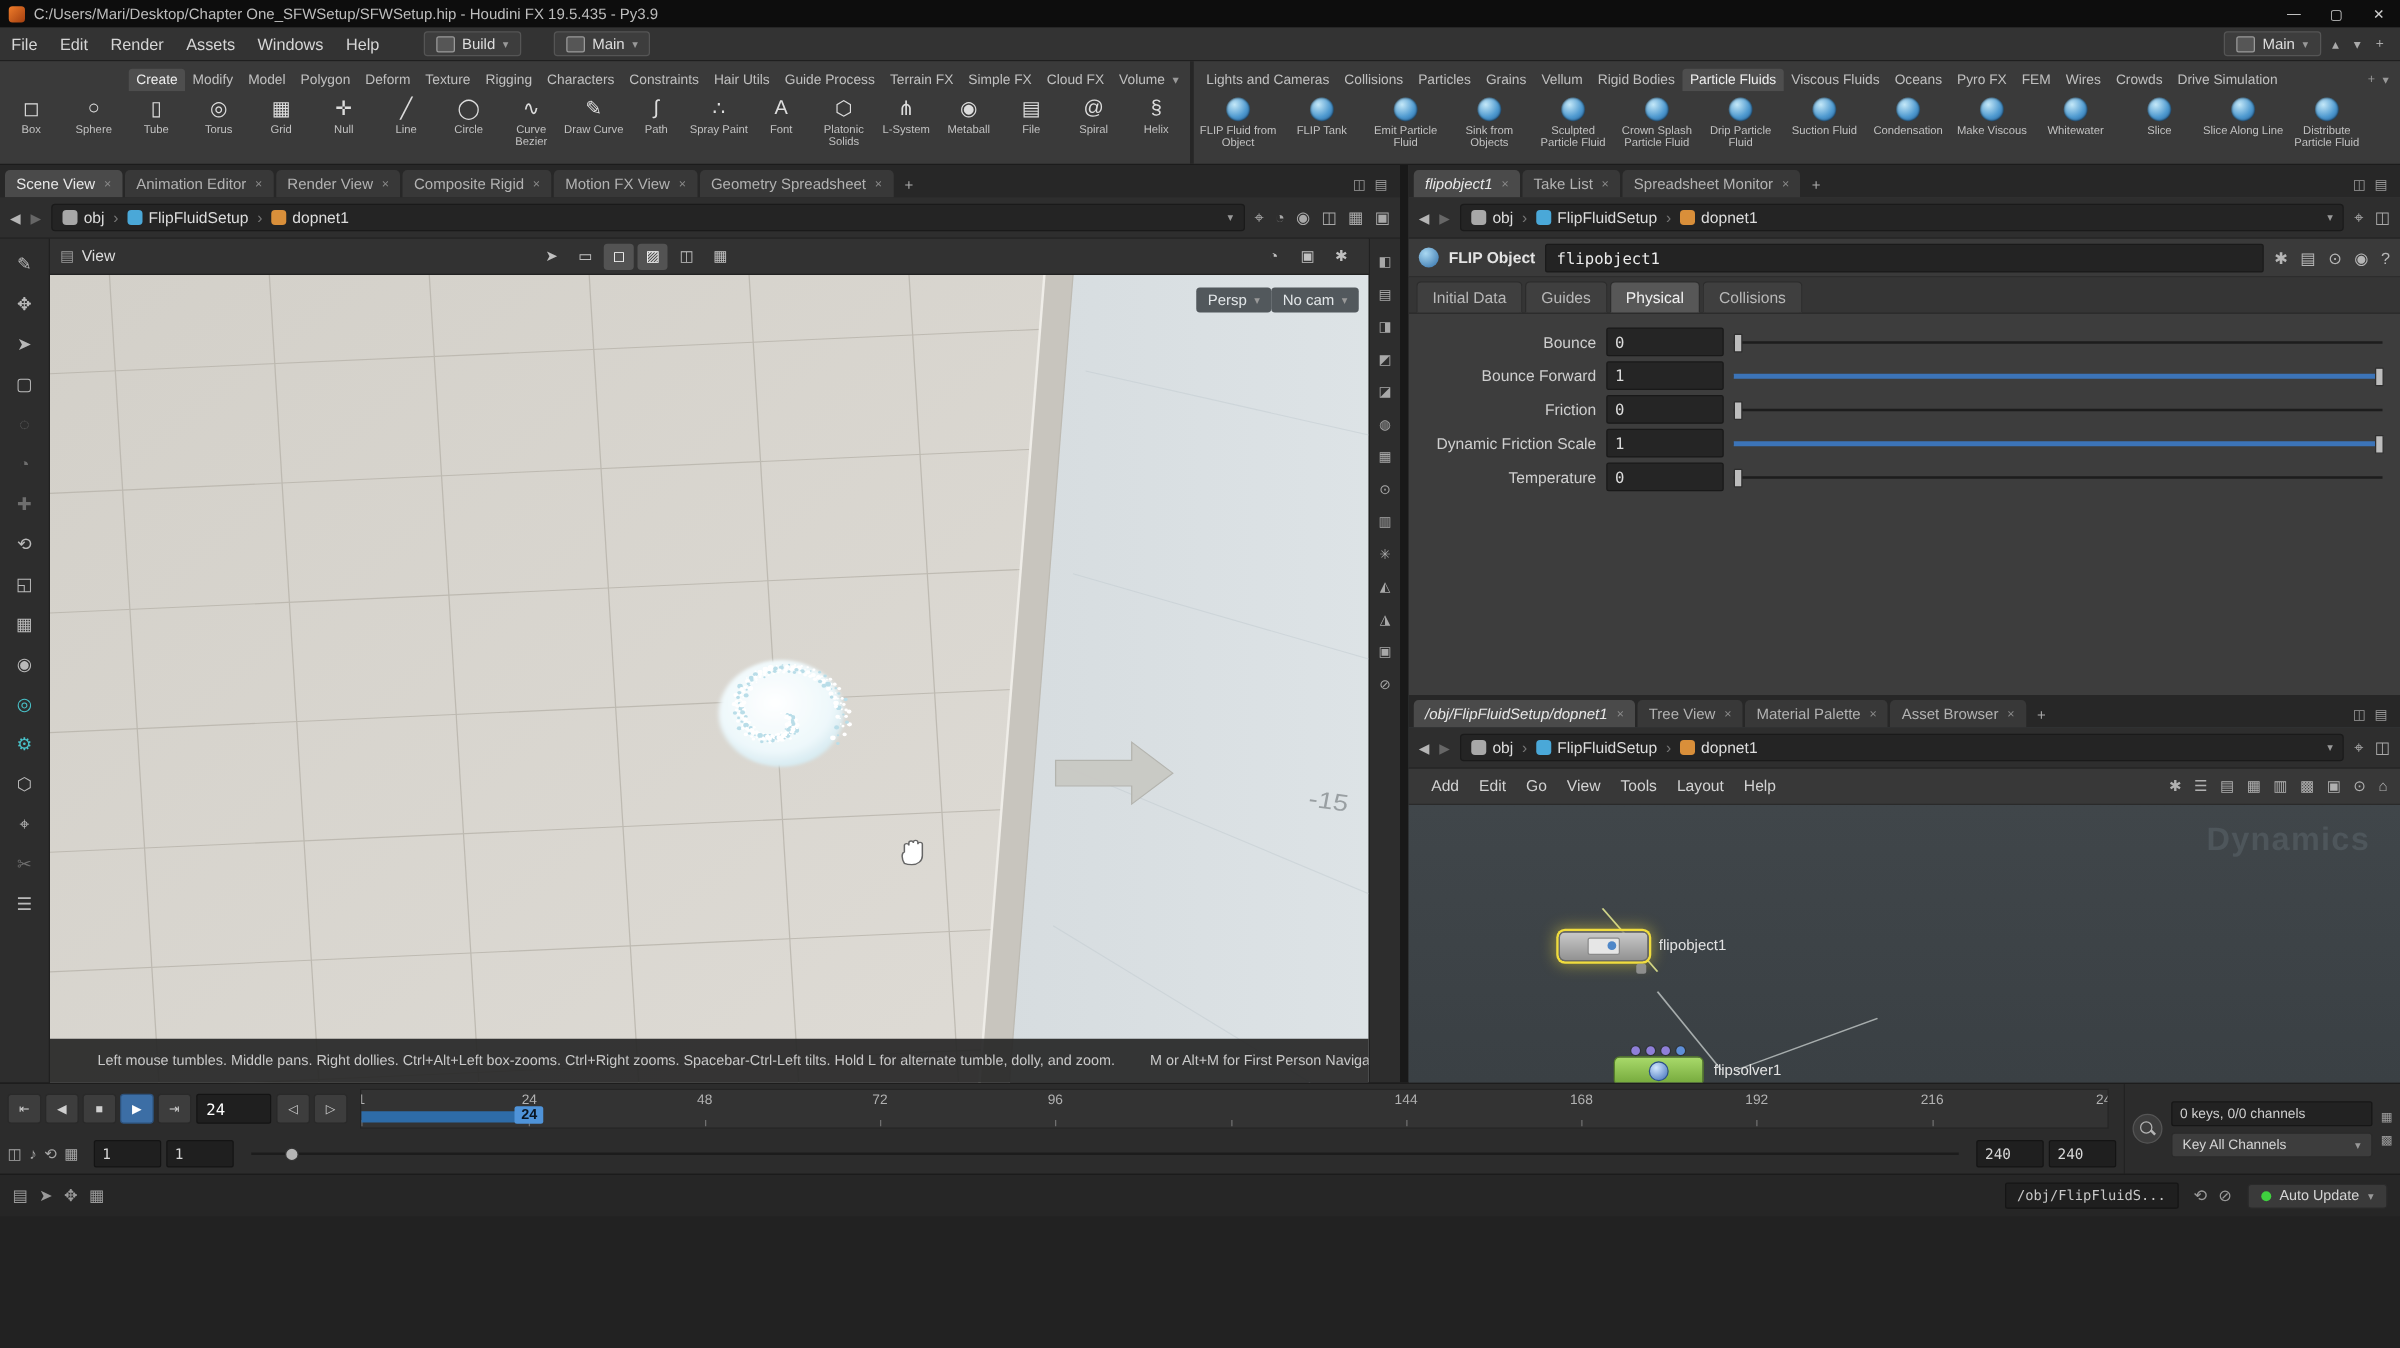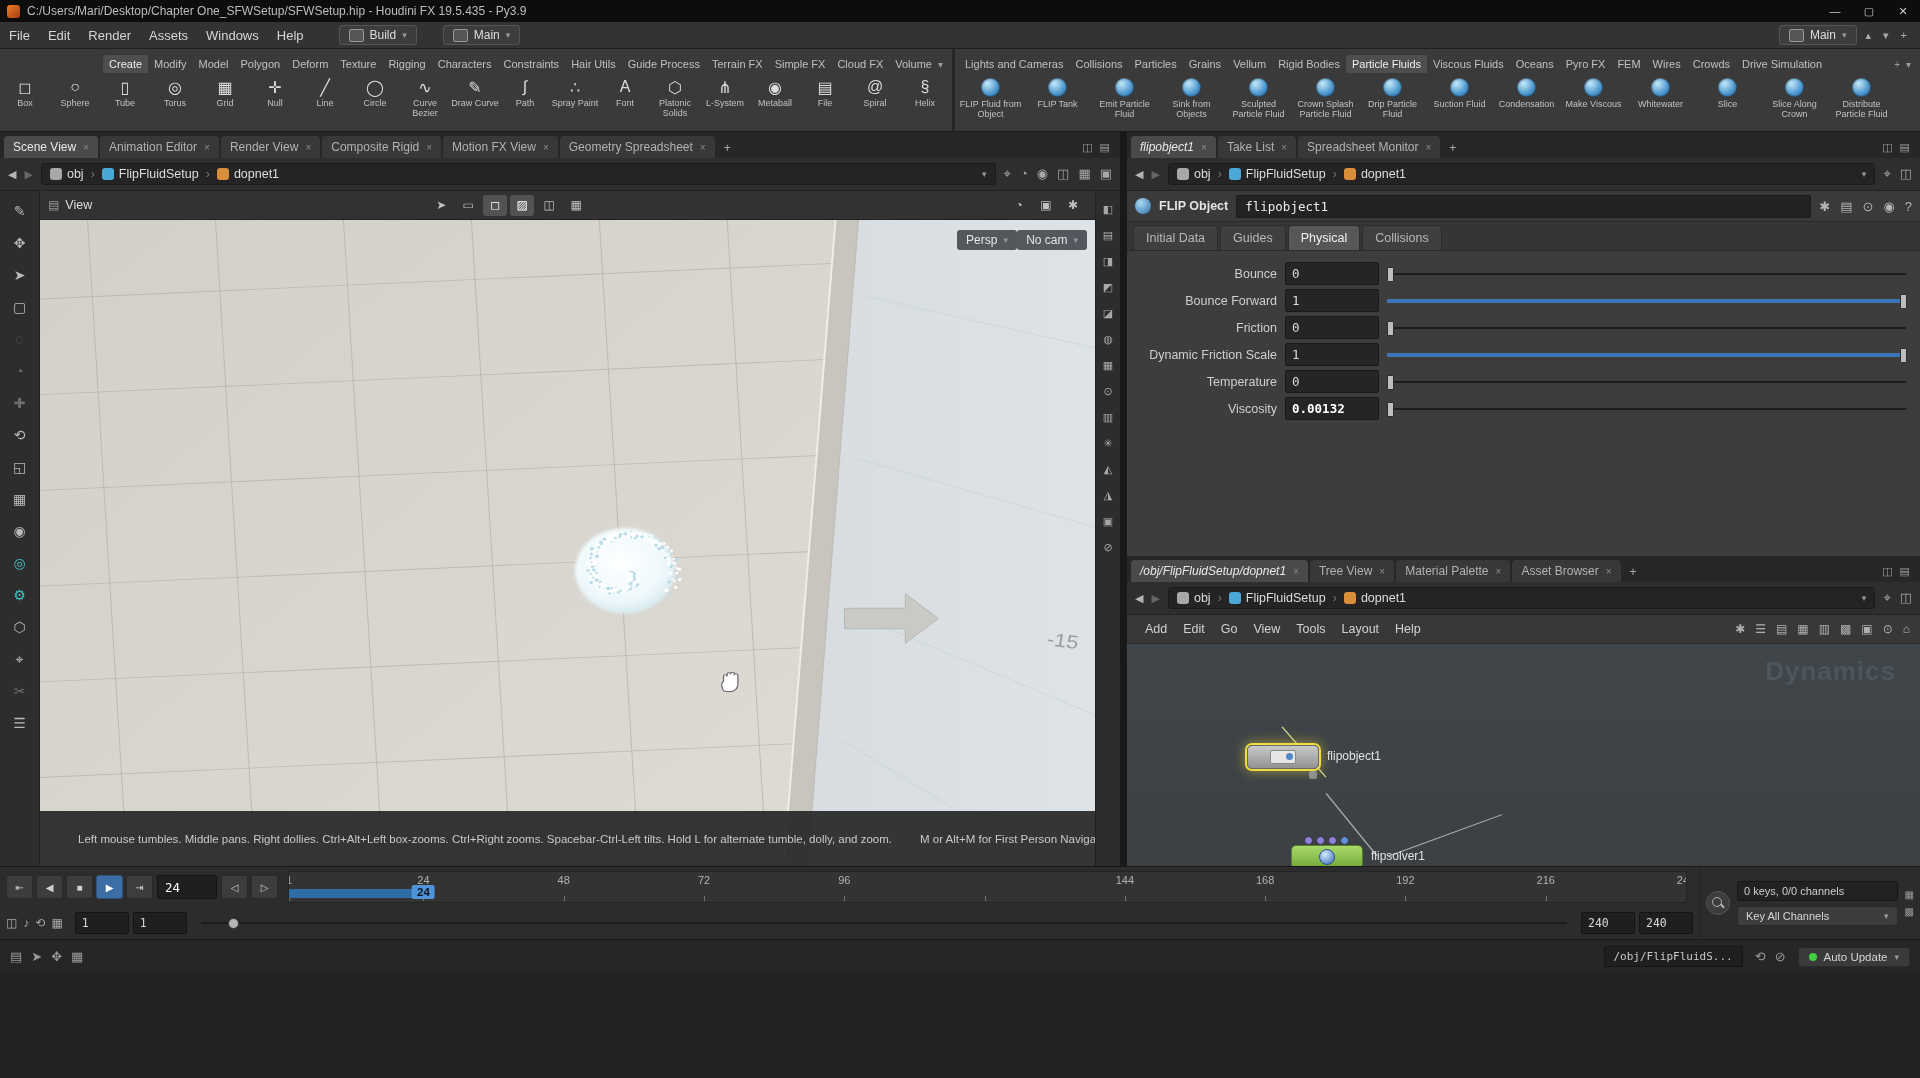--- a/index.html
+++ b/index.html
@@ -84,21 +84,21 @@
   .vt-group.rightend{margin-left:auto;margin-right:2px;}
   .vt-icon{width:24px;height:21px;display:flex;align-items:center;justify-content:center;font-size:12px;color:#c0c0c0;border-radius:3px;}
   .vt-icon.active{background:#535353;color:#fff;}
   .view-canvas{flex:1;position:relative;overflow:hidden;min-height:0;}
   .view-canvas svg.scene{position:absolute;inset:0;width:100%;height:100%;}
   .cam-chip{position:absolute;top:10px;display:flex;align-items:center;gap:6px;background:rgba(58,64,68,.85);
     color:#e2e6e8;font-size:12px;padding:3px 9px;border-radius:3px;}
   .cam-chip.cam1{right:78px;}
   .cam-chip.cam2{right:8px;}
   .help-bar{position:absolute;left:0;right:0;bottom:0;height:23px;background:rgba(38,38,38,.92);
-    display:flex;align-items:center;gap:28px;padding:16px 10px;font-size:11.5px;color:#c9c9c9;white-space:nowrap;overflow:hidden;}
+    display:flex;align-items:center;gap:28px;padding:6px 10px;font-size:11.5px;color:#c9c9c9;white-space:nowrap;overflow:hidden;}
   .right-strip{width:24px;background:#2d2d2d;border-left:1px solid #202020;display:flex;flex-direction:column;
     align-items:center;padding-top:12px;gap:13px;font-size:11px;color:#a8a8a8;flex:none;overflow:hidden;}
 
   
   .param-pane{height:424px;flex:none;display:flex;flex-direction:column;background:#3d3d3d;min-height:0;}
   .param-header{height:30px;flex:none;display:flex;align-items:center;gap:8px;padding:0 8px;background:#3a3a3a;border-bottom:1px solid #2a2a2a;}
   .node-type-icon{width:16px;height:16px;border-radius:50%;background:radial-gradient(circle at 35% 30%,#a9d8f2,#2f6ea8);flex:none;}
   .node-type{font-weight:bold;font-size:12.5px;color:#e4e4e4;white-space:nowrap;}
   .node-name-field{flex:1;background:#232323;border:1px solid #1a1a1a;color:#ececec;font-size:12.5px;
     font-family:"DejaVu Sans Mono",monospace;padding:3px 8px;border-radius:2px;min-width:0;}
@@ -398,21 +398,21 @@
           <div class="tool">
             <div class="fluid-icon"></div>
             <div class="tool-label">Whitewater</div>
           </div>
           <div class="tool">
             <div class="fluid-icon"></div>
             <div class="tool-label">Slice</div>
           </div>
           <div class="tool">
             <div class="fluid-icon"></div>
-            <div class="tool-label">Slice Along Crown</div>
+            <div class="tool-label">Slice Along Line</div>
           </div>
           <div class="tool">
             <div class="fluid-icon"></div>
             <div class="tool-label">Distribute Particle Fluid</div>
           </div>
         </div>
     </div>
   </div>
 
   <div class="main">
@@ -971,28 +971,20 @@
               </div>
             </div>
             <div class="param-row">
               <div class="param-label">Temperature</div>
               <div class="param-field">0</div>
               <div class="param-slider">
                 <div class="slider-fill" style="width: 0%;"></div>
                 <div class="slider-handle" style="left: 0%;"></div>
               </div>
             </div>
-            <div class="param-row">
-              <div class="param-label">Viscosity</div>
-              <div class="param-field emph">0.00132</div>
-              <div class="param-slider">
-                <div class="slider-fill" style="width: 0%;"></div>
-                <div class="slider-handle" style="left: 0%;"></div>
-              </div>
-            </div>
           </div>
       </div>
 
       <div class="network-pane">
         <div id="pane-tabs-right-bottom" class="pane-tabs">
             <div class="pane-tab active italic">
               <span>/obj/FlipFluidSetup/dopnet1</span>
               <span class="close">×</span>
             </div>
             <div class="pane-tab">

